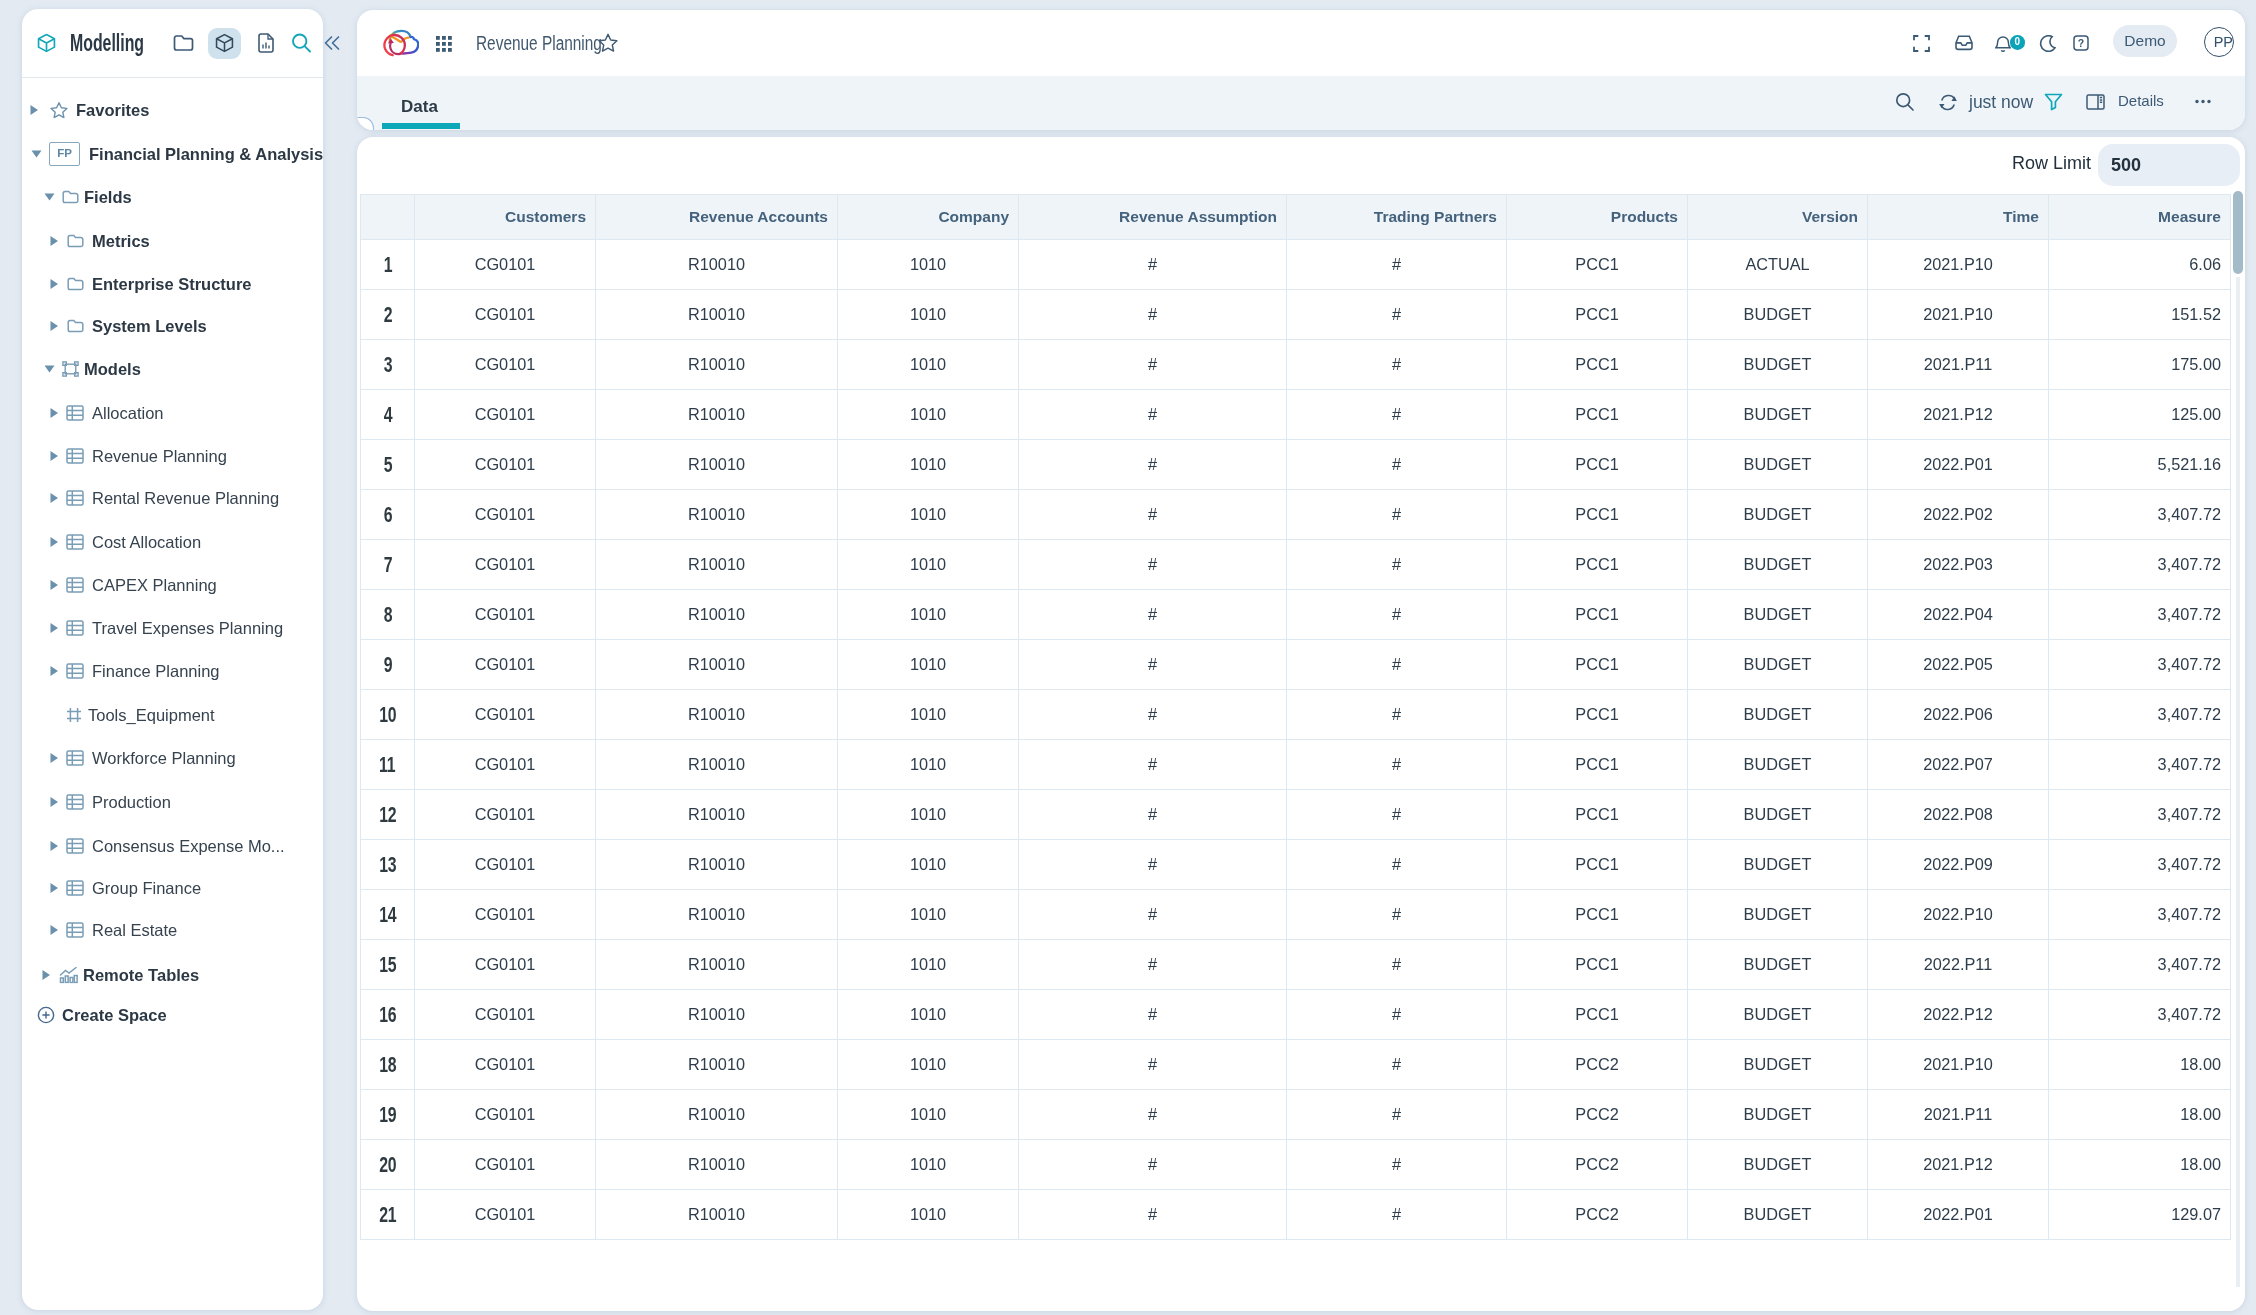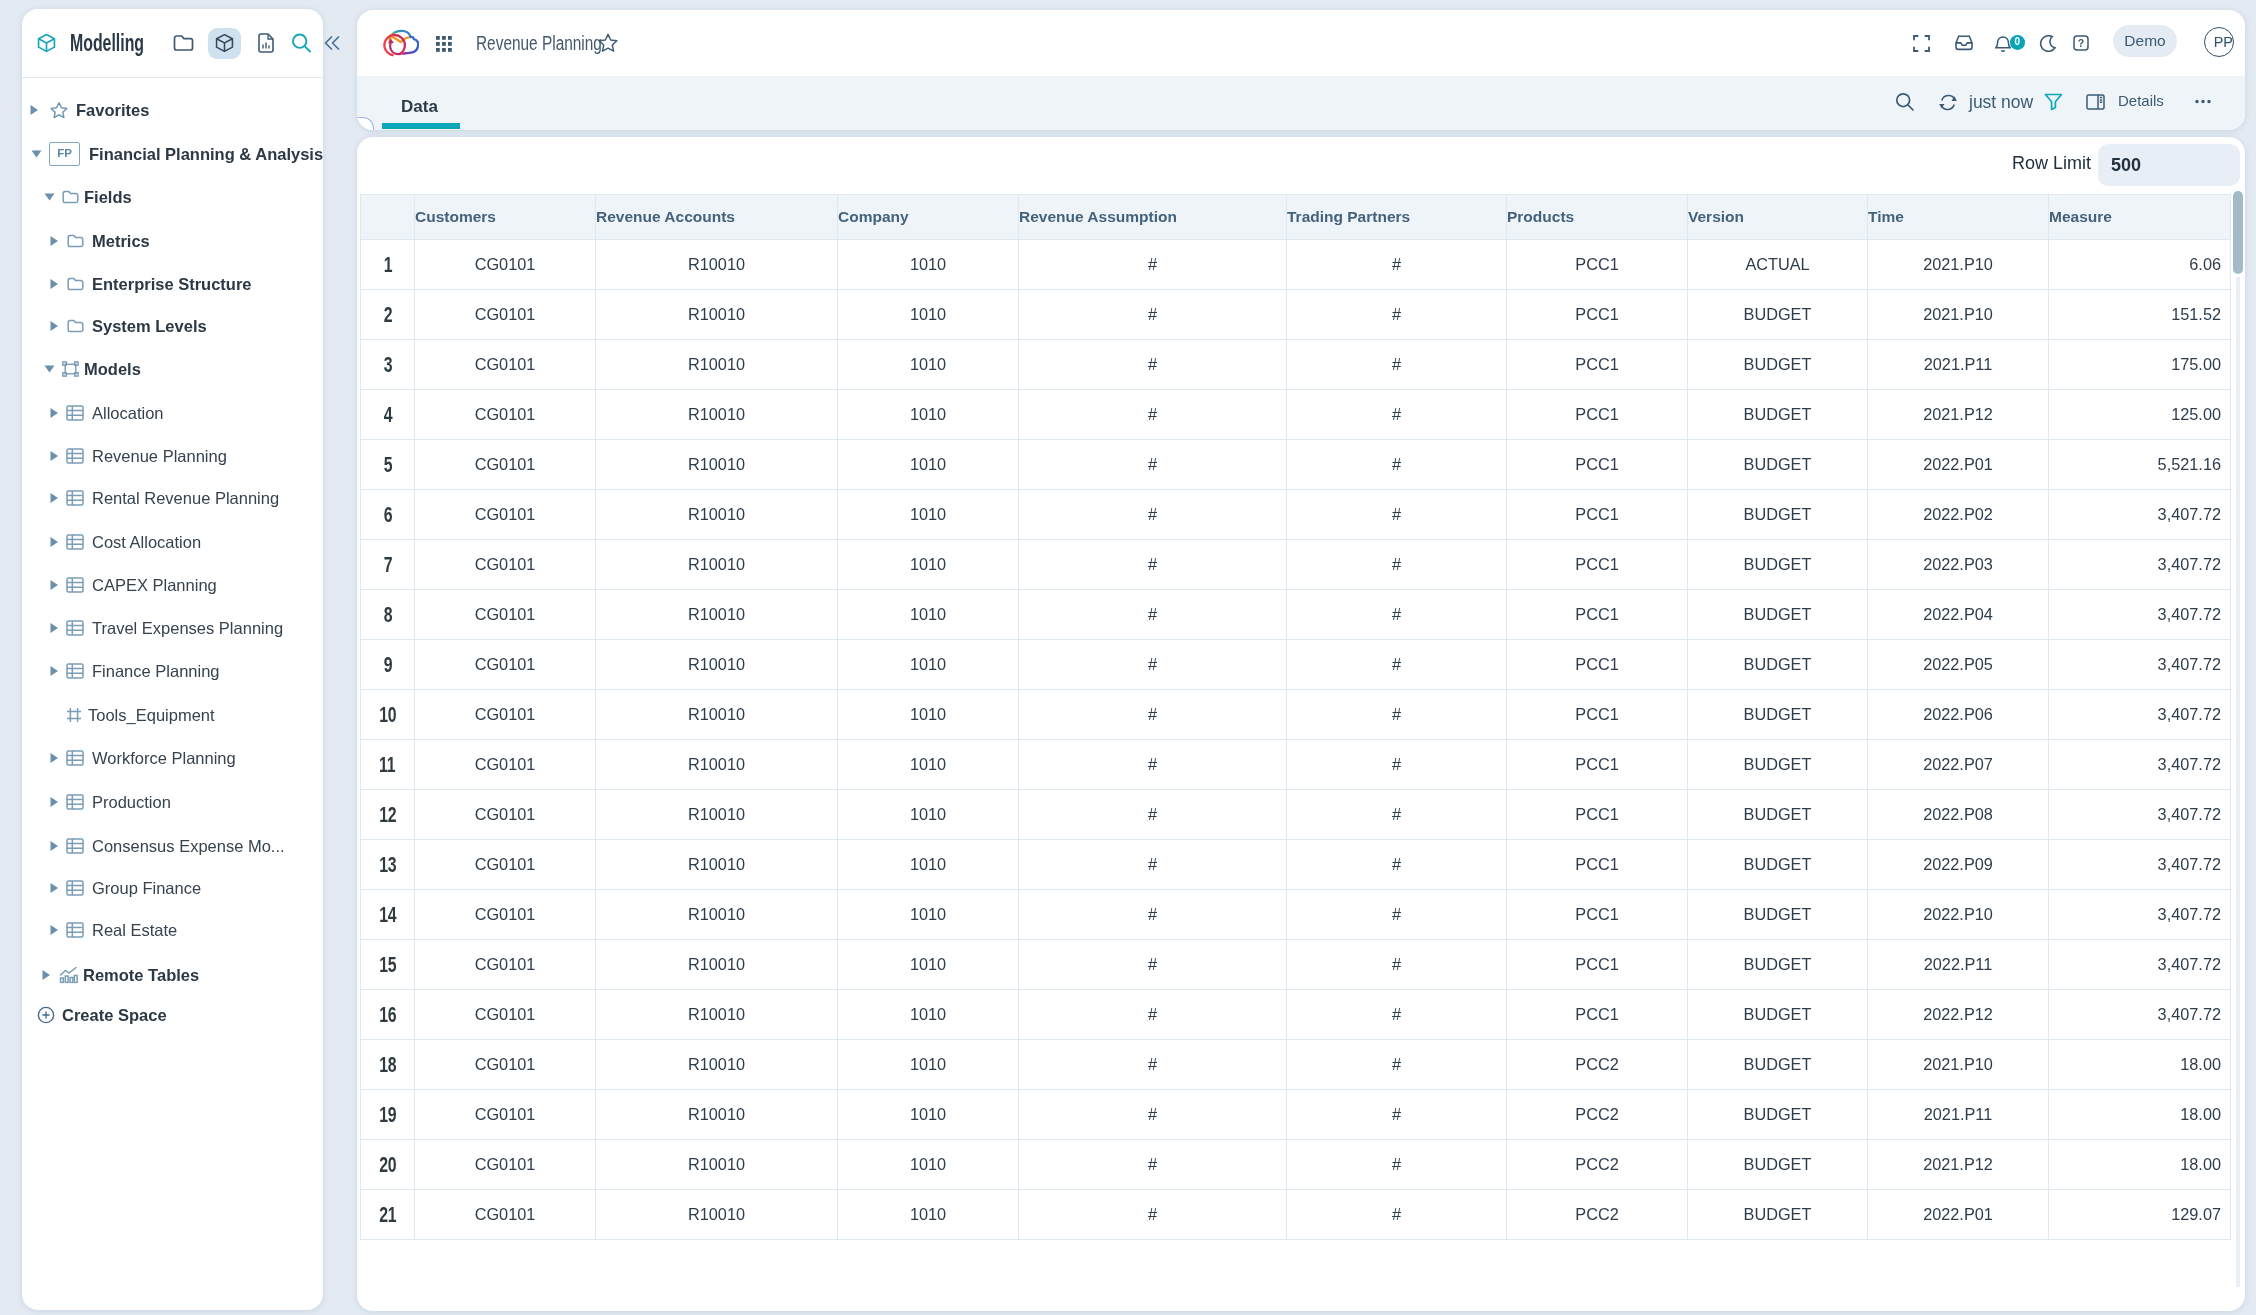--- a/index.html
+++ b/index.html
@@ -20,24 +20,24 @@
 .r{font-weight:400;color:#36434f}
 
 #top{left:357px;top:10px;width:1888px;height:120px;overflow:hidden}
 #strip{position:absolute;left:0;right:0;top:66px;bottom:0;background:#eff4f8;border-radius:0 0 16px 16px}#wedge{position:absolute;left:0;bottom:0;width:17px;height:13px;background:#fff;border-top:1.5px solid #9dbbdf;border-right:1.5px solid #9dbbdf;border-top-right-radius:11px}
 #datatab{position:absolute;left:44px;top:87px;font-size:17px;font-weight:700;color:#2c3b46}
 #tabline{position:absolute;left:25px;bottom:1.5px;width:78px;height:6px;background:#0da7ba}
 .ti{position:absolute;top:25px}
 
 #main{left:357px;top:137px;width:1888px;height:1174px}
 #rlbl{position:absolute;right:154px;top:16px;font-size:18px;color:#22313d}
-#rinput{position:absolute;right:5px;top:7px;width:142px;height:42px;border-radius:10px;background:#e8eef5;font-size:18px;font-weight:700;color:#22313d;line-height:42px;padding-left:13px}
+#rinput{position:absolute;right:5px;top:7px;width:142px;height:42px;border-radius:15px;background:#e8eef5;font-size:18px;font-weight:700;color:#22313d;line-height:42px;padding-left:13px}
 table{position:absolute;left:3px;top:57px;border-collapse:collapse;table-layout:fixed;font-size:15.5px}
 th,td{border:1px solid #dde8f0;overflow:hidden;white-space:nowrap}
-th{height:45px;background:#eff4f9;color:#44627c;font-weight:700;text-align:left;padding-right:9px}
+th{height:45px;background:#eff4f9;color:#44627c;font-weight:700;text-align:right;padding-right:9px}
 td{height:50px;text-align:center;color:#2e3d4b;background:#fff;font-size:16.3px}
 td.num span{display:inline-block;transform:scaleX(.72);font-size:22px;font-weight:700;color:#2f3b41;letter-spacing:-.5px}
 td.ms{text-align:right;padding-right:9px}
 #vthumb{position:absolute;left:1876px;top:54px;width:10px;height:83px;border-radius:5px;background:#a3bac9}
 #vtrack{position:absolute;left:1879px;top:140px;width:4px;height:1010px;background:#e9eef3}
 </style>
 </head>
 <body>
 <div class="card" id="side">
   <div id="sidehead">

